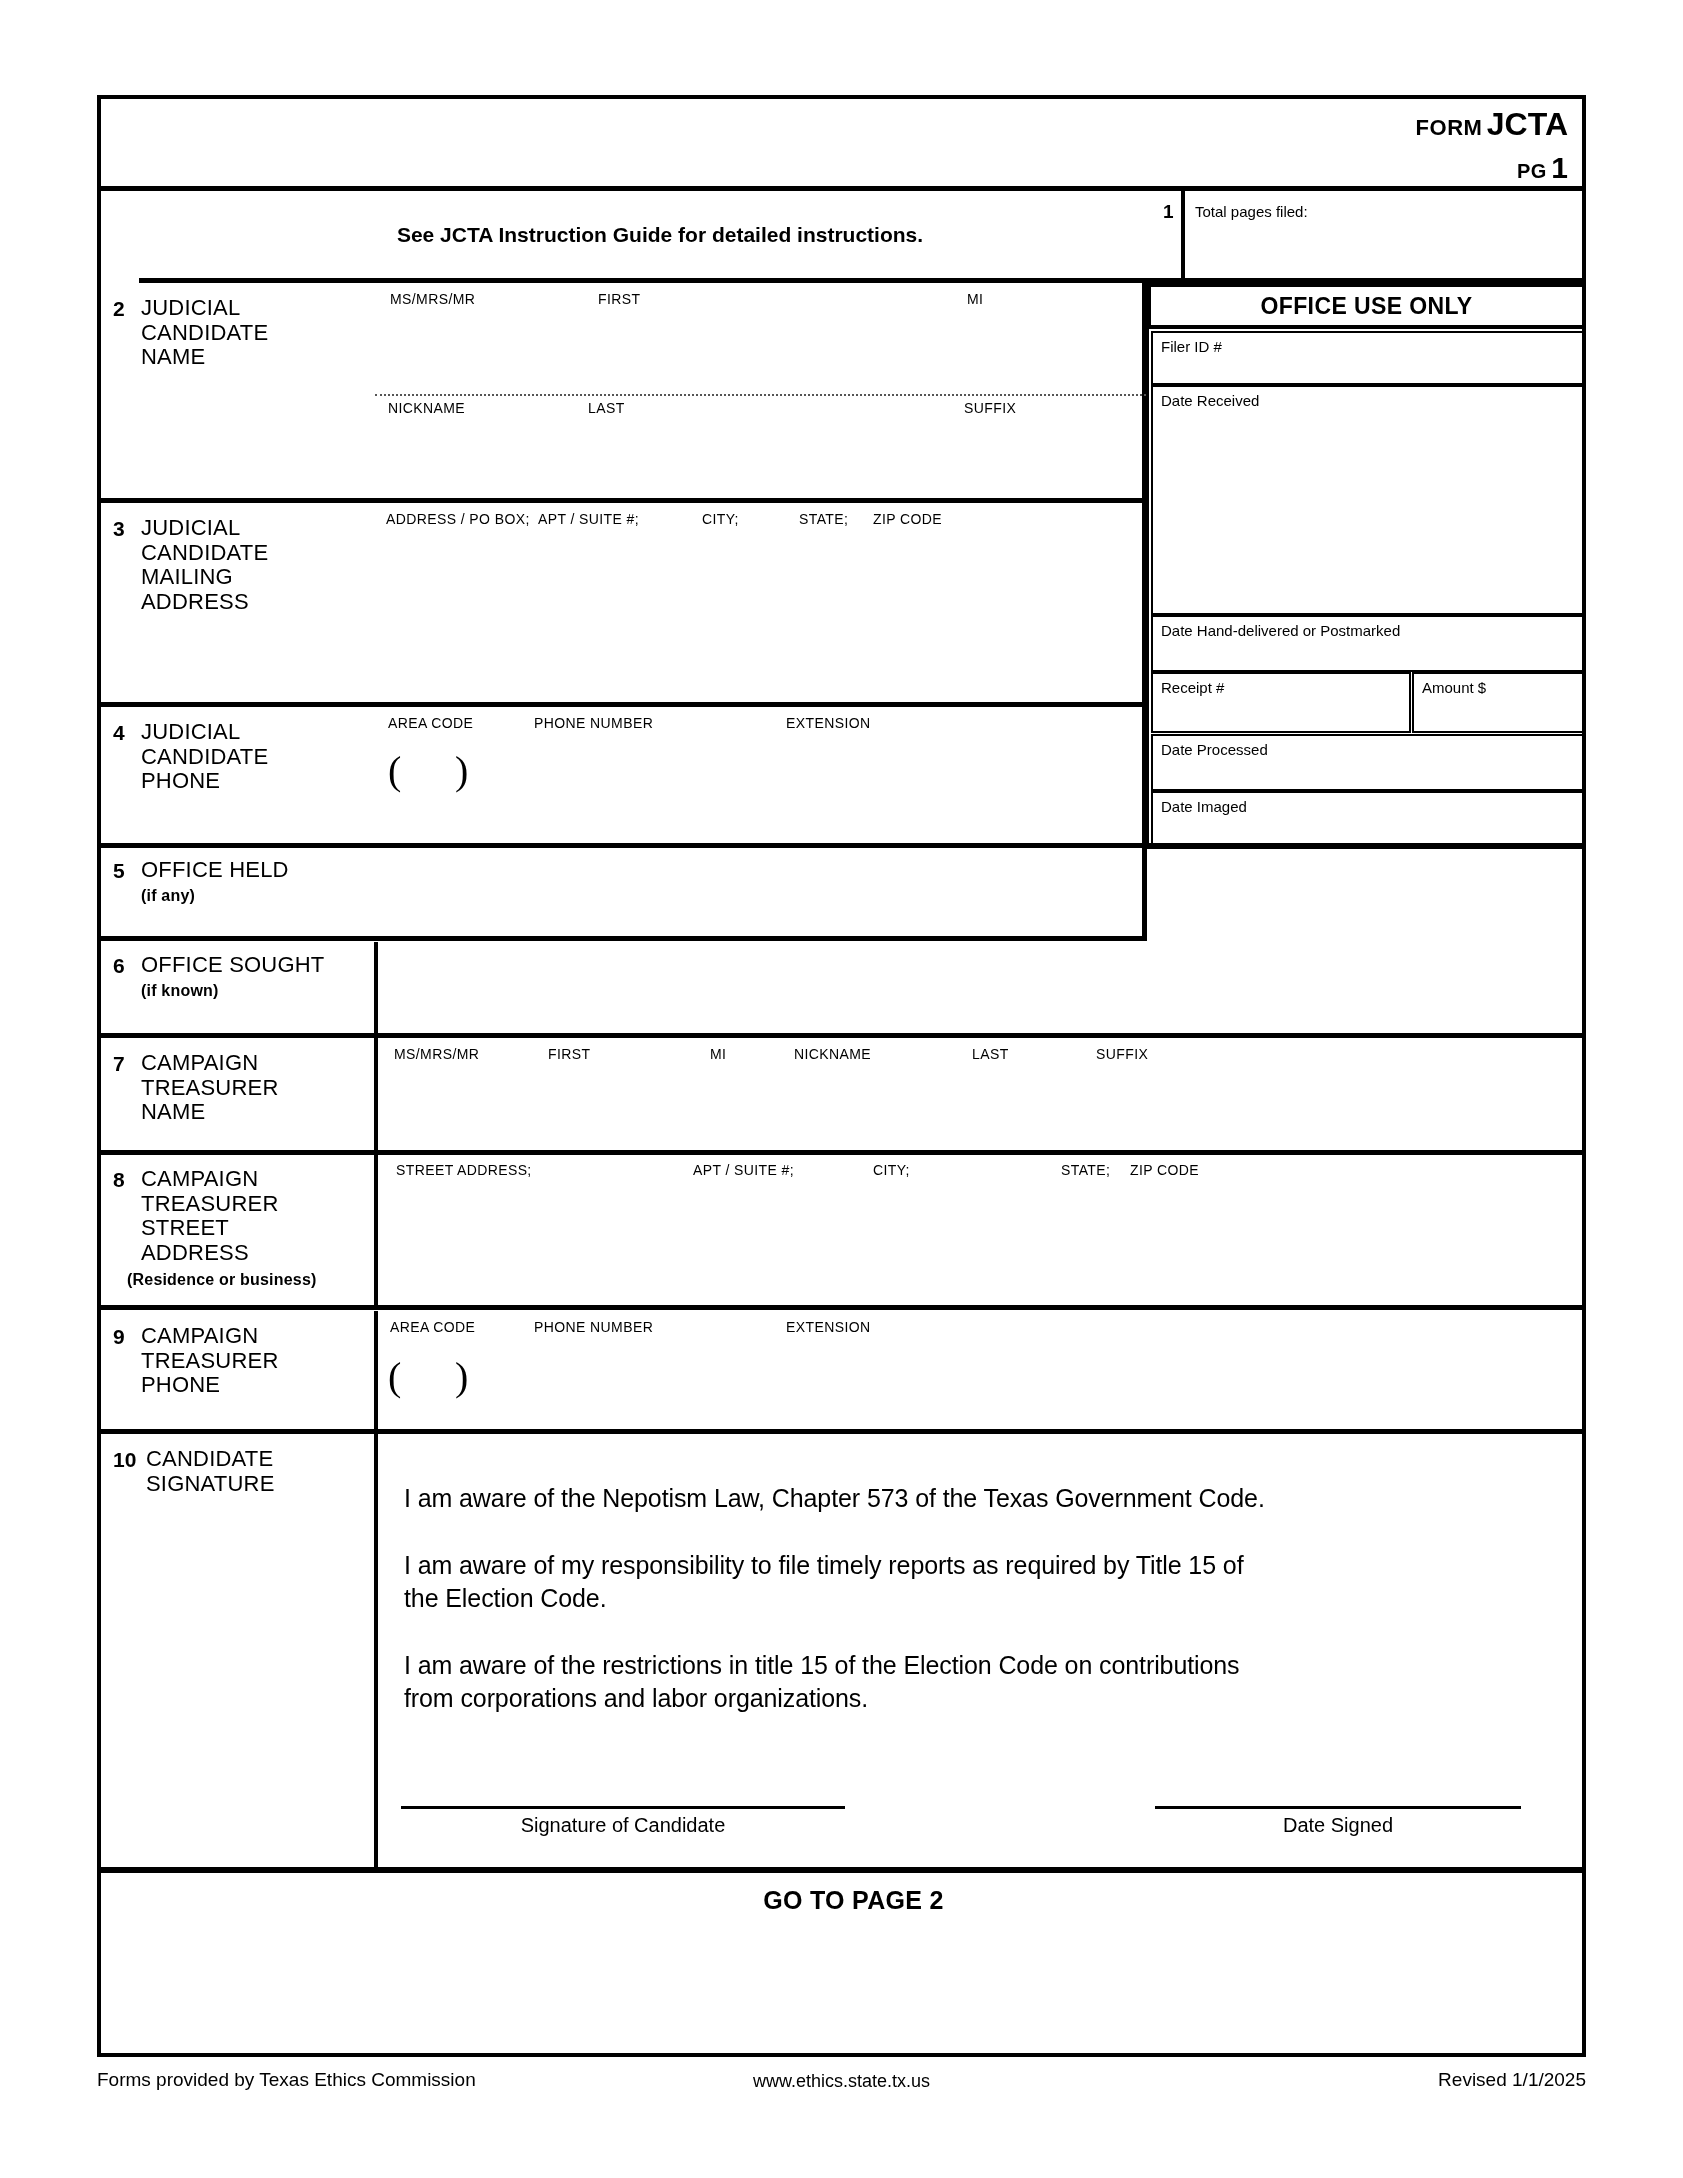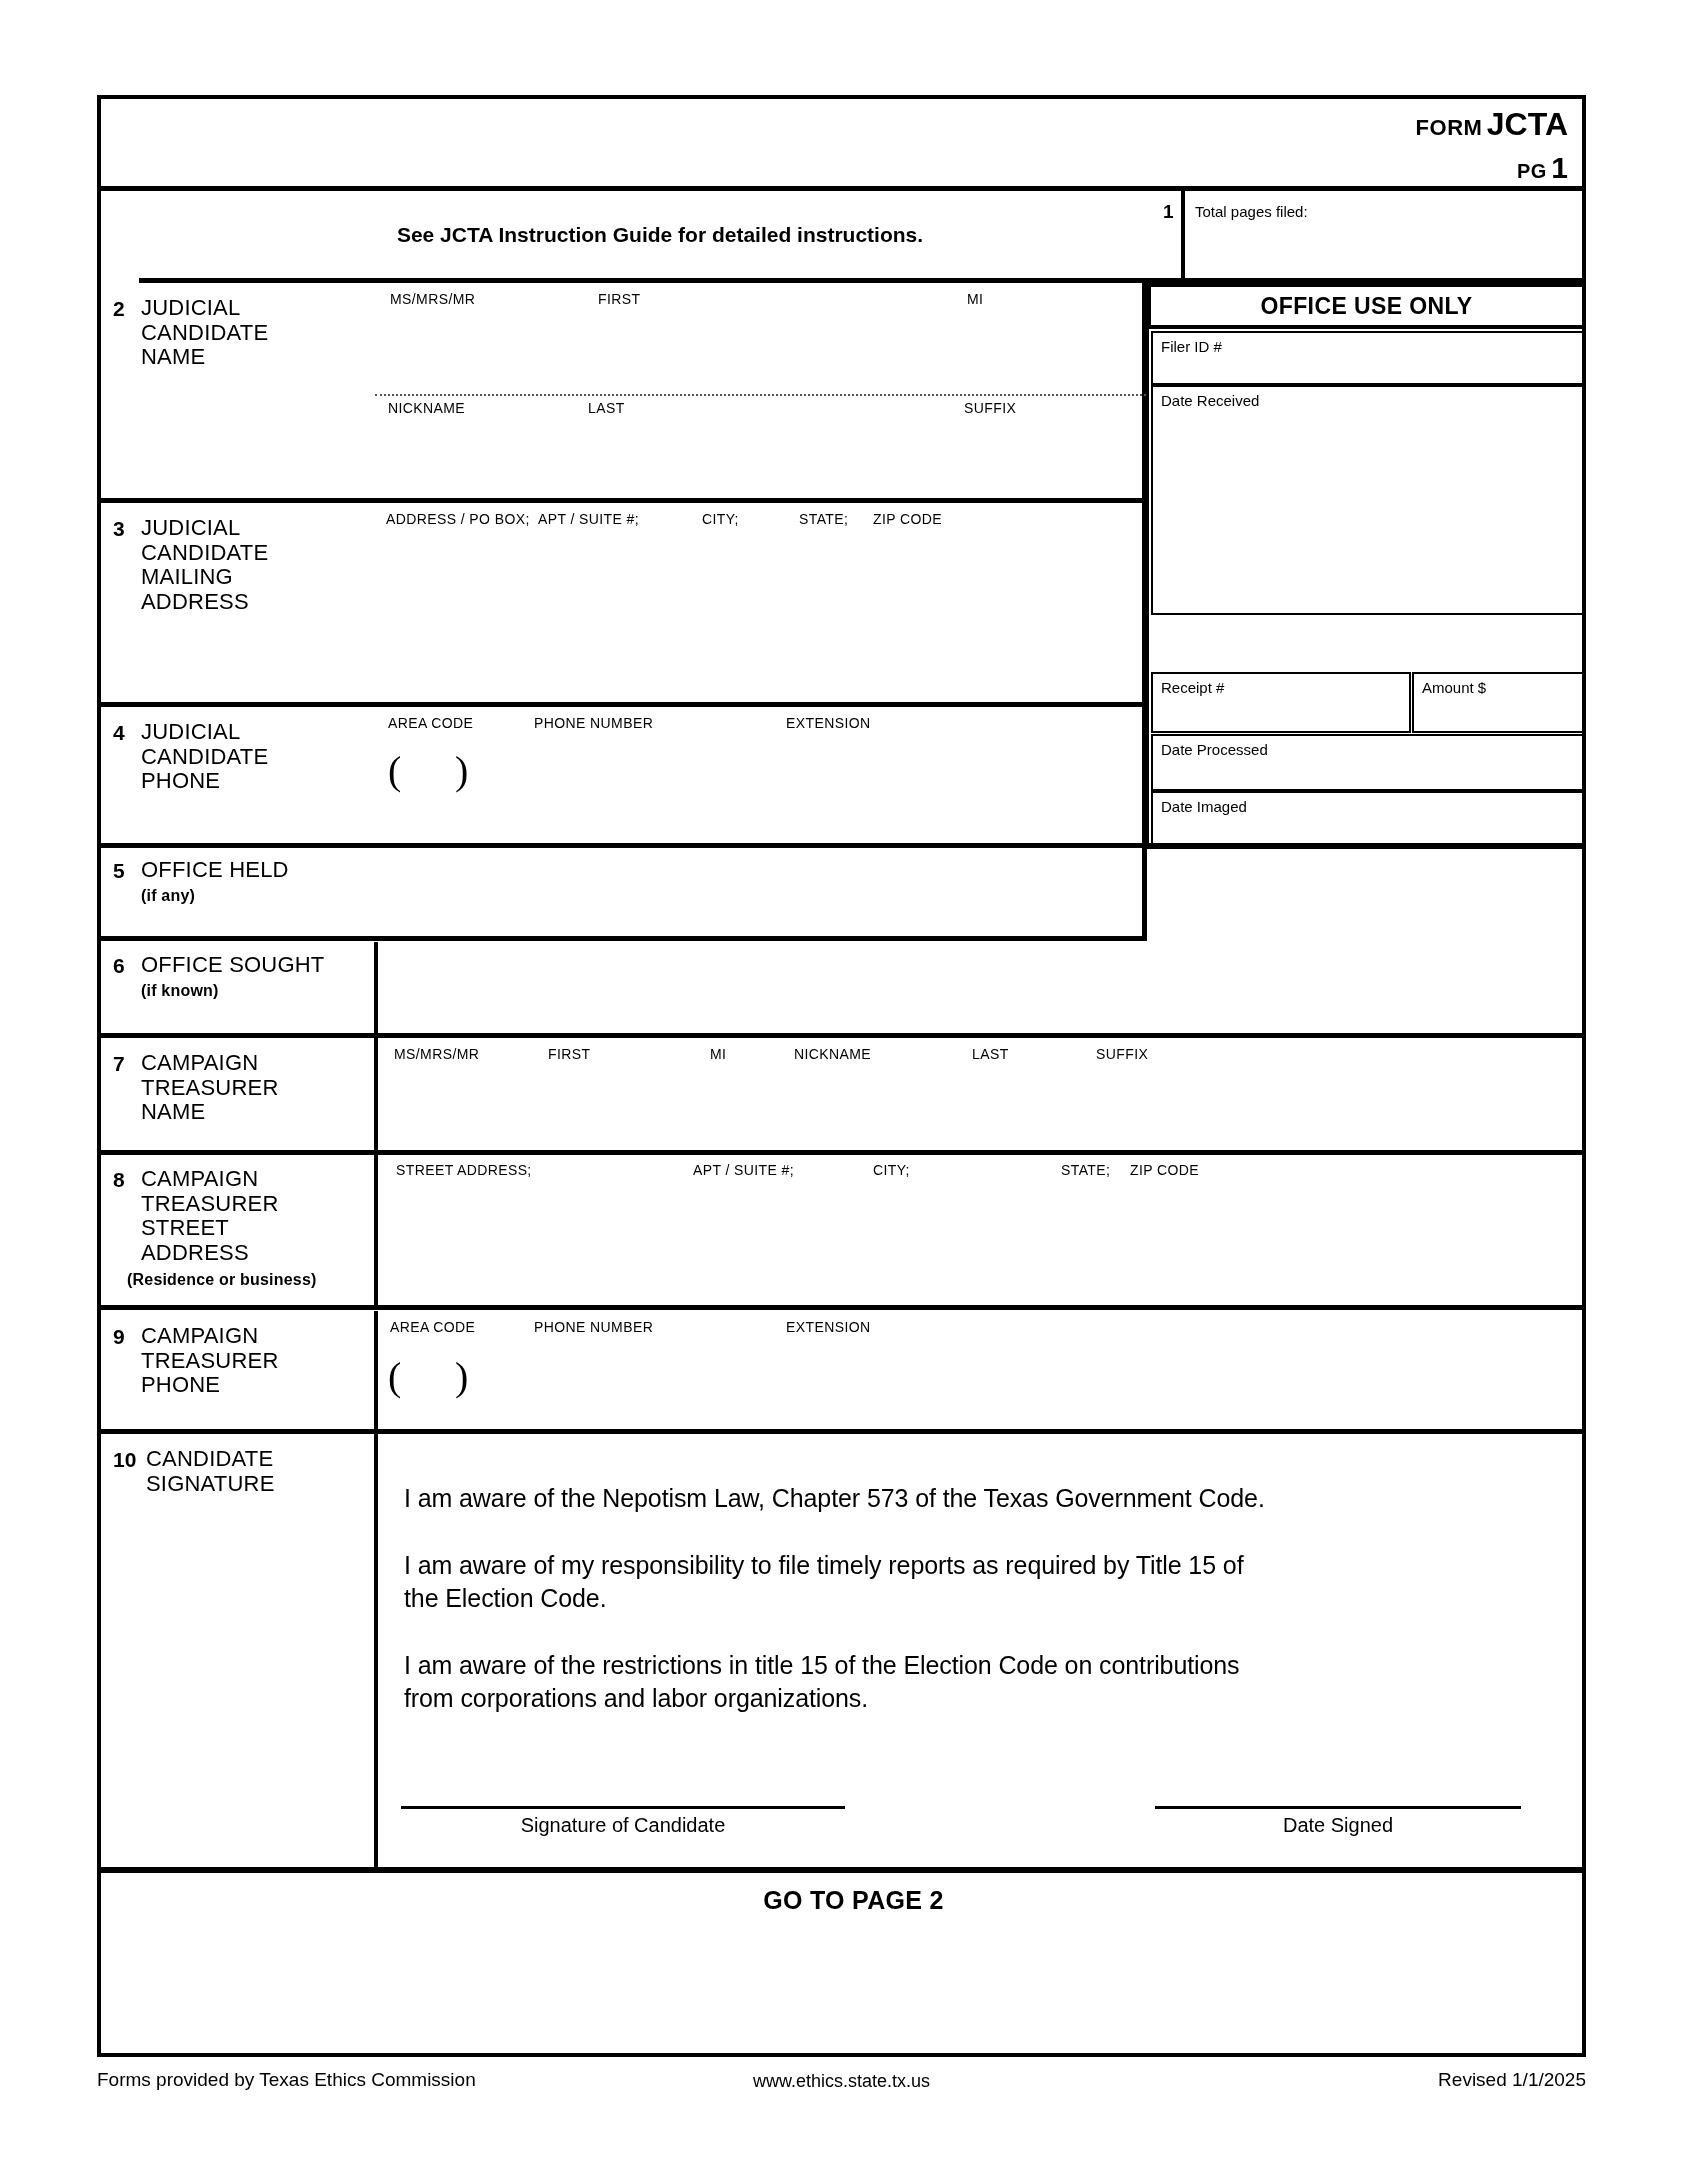--- a/index.html
+++ b/index.html
@@ -239,20 +239,23 @@
     <div class="ouo-head" style="left:1046px; top:184px; width:439px; height:46px;">OFFICE USE ONLY</div>
 
     <div class="ouo-cell" style="left:1050px; top:232px; width:435px; height:54px;">
       <span class="cl">Filer ID #</span>
     </div>
 
     <div class="ouo-cell" style="left:1050px; top:286px; width:435px; height:230px;">
       <span class="cl">Date Received</span>
     </div>
 
+    <div class="ouo-cell" style="left:1050px; top:516px; width:435px; height:57px;">
+      <span class="cl">Date Hand-delivered or Postmarked</span>
+    </div>
 
     <div class="ouo-cell" style="left:1050px; top:573px; width:260px; height:61px;">
       <span class="cl">Receipt #</span>
     </div>
     <div class="ouo-cell" style="left:1311px; top:573px; width:174px; height:61px;">
       <span class="cl">Amount $</span>
     </div>
 
     <div class="ouo-cell" style="left:1050px; top:635px; width:435px; height:57px;">
       <span class="cl">Date Processed</span>

